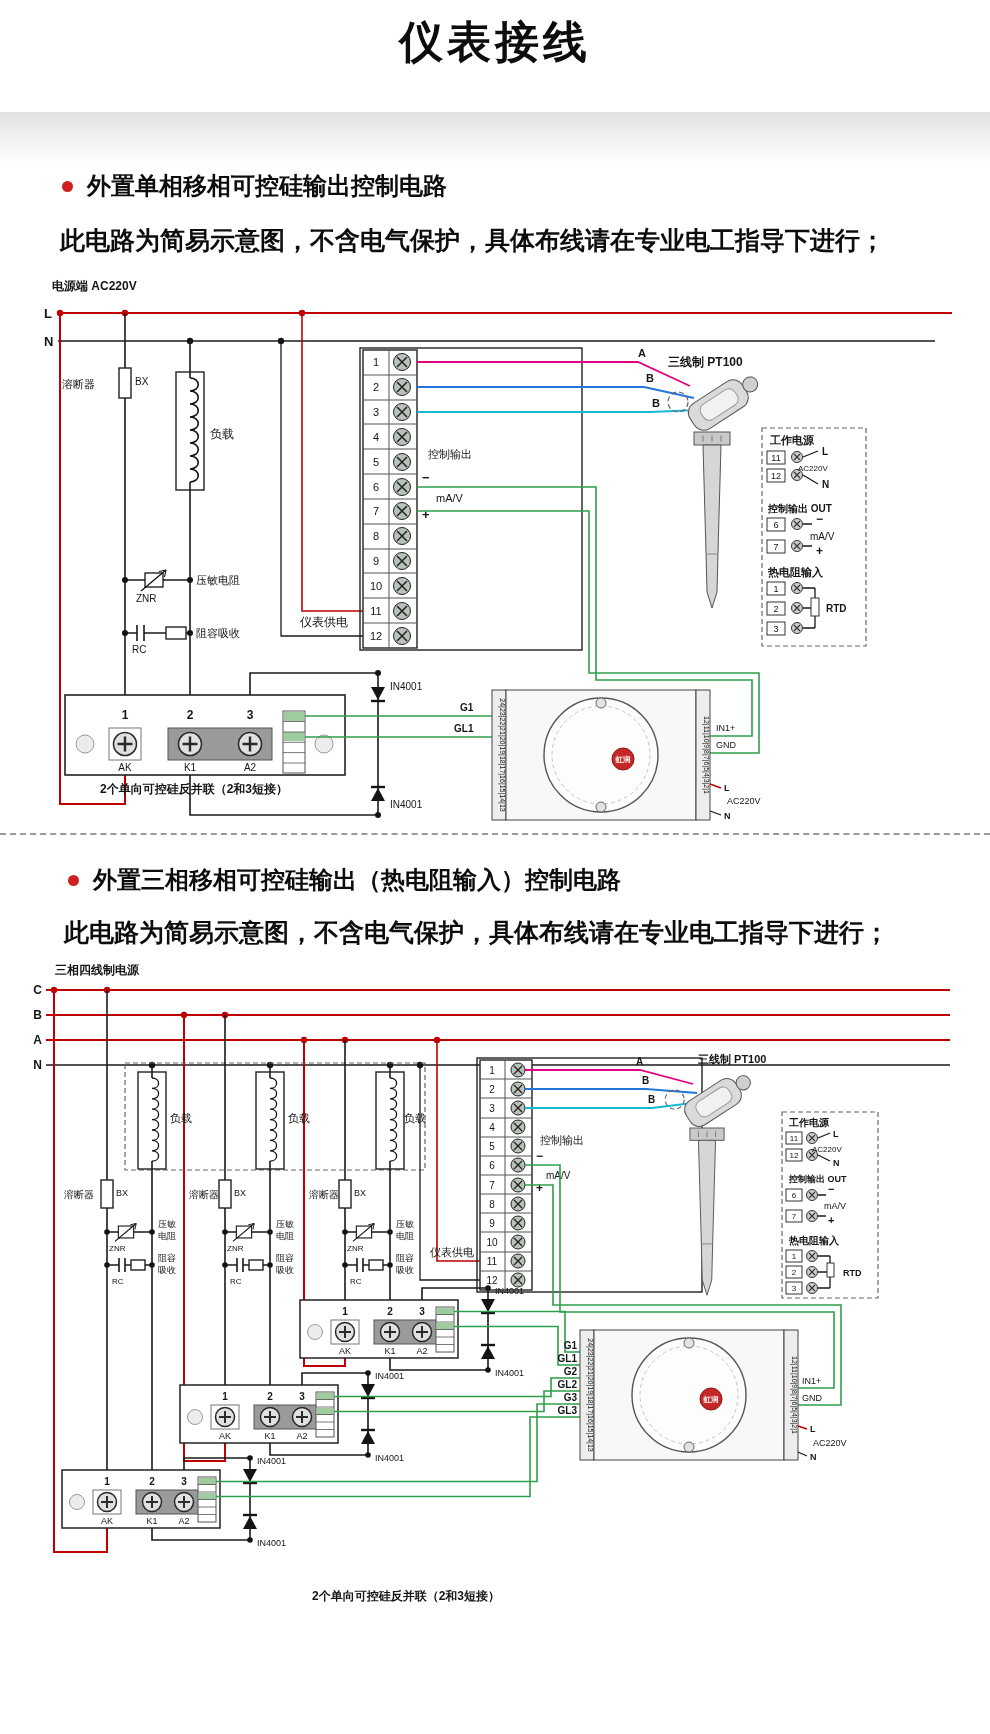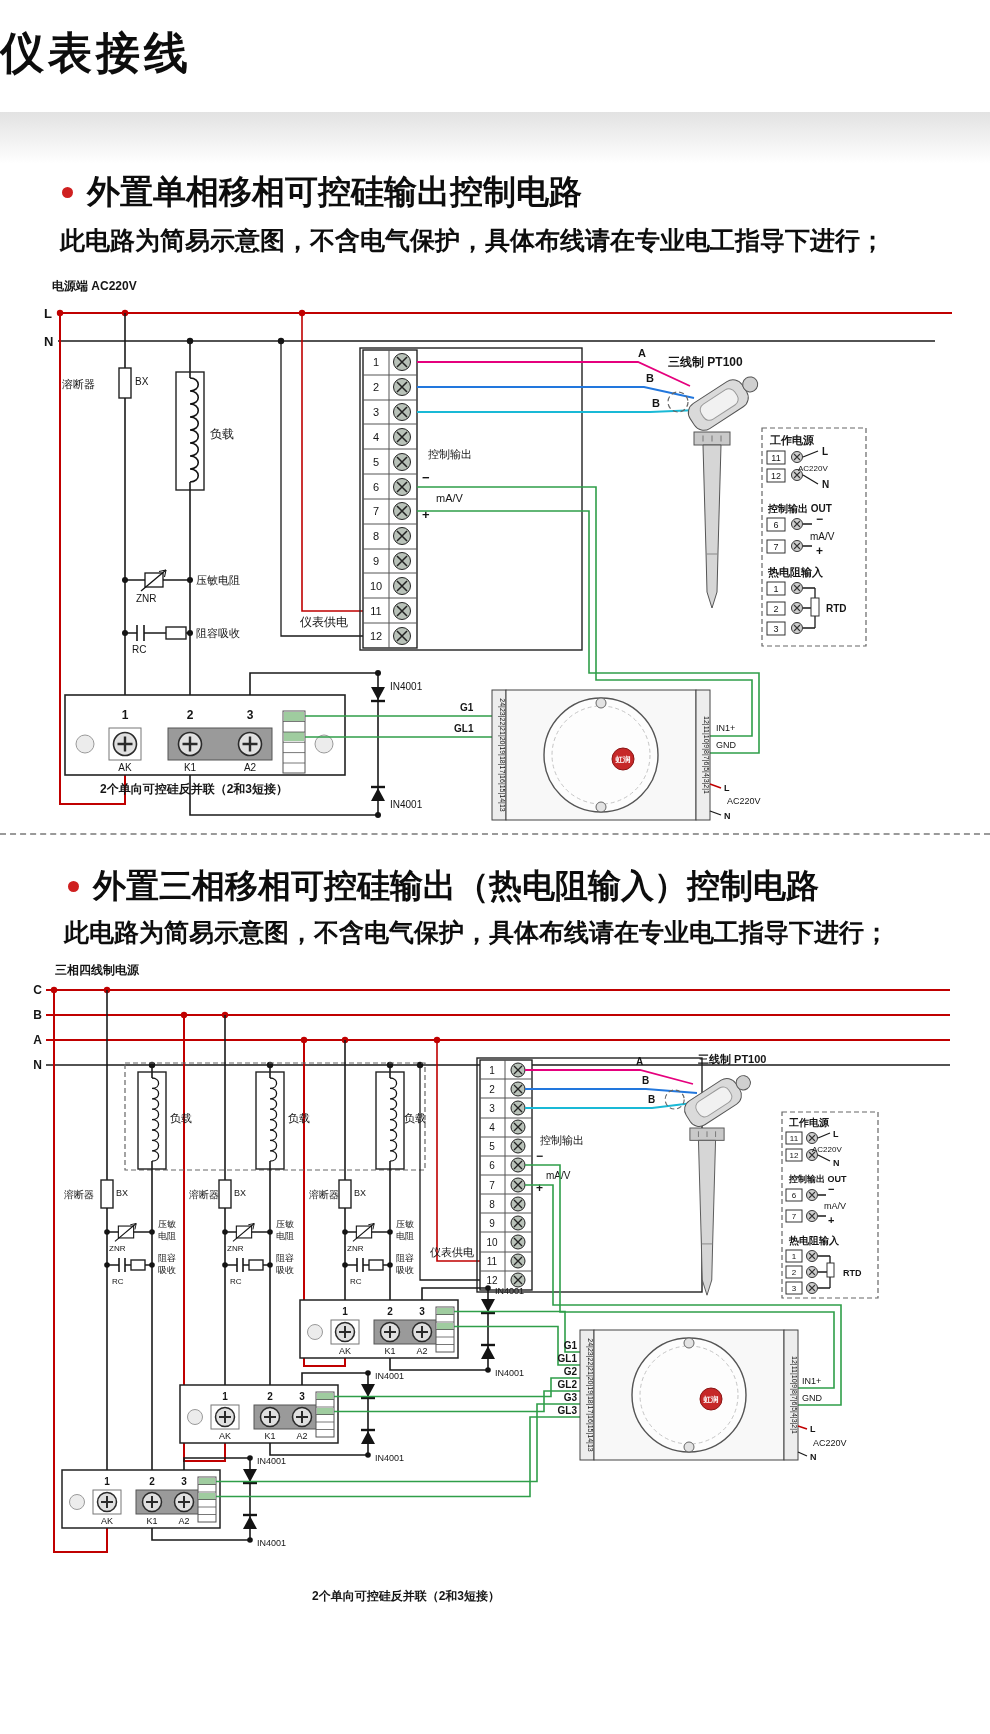--- a/index.html
+++ b/index.html
@@ -1,22 +1,22 @@
 <!DOCTYPE html>
 <html><head>
 <meta charset="utf-8">
 <style>
 *{margin:0;padding:0;box-sizing:border-box}
 html,body{background:#fff}
 body{width:990px;height:1734px;position:relative;font-family:"Liberation Sans",sans-serif;color:#111;overflow:hidden}
-.header{position:absolute;top:0;left:0;width:990px;height:124px;background:#fff;padding-top:24px}
+.header{position:absolute;top:0;left:0;width:990px;height:124px;background:#fff;text-align:center;padding-top:13px}
 .header h1{font-size:44px;font-weight:bold;letter-spacing:4px;color:#0d0d0d}
 .header .sub{font-size:17px;color:#222;margin-top:0}
 .band{position:absolute;top:112px;left:0;width:990px;height:52px;background:linear-gradient(#e2e2e2,#ffffff)}
-.sec-title{position:absolute;font-size:33px;font-weight:bold;display:flex;align-items:center;gap:14px;color:#0d0d0d}
+.sec-title{position:absolute;font-size:24px;font-weight:bold;display:flex;align-items:center;gap:14px;color:#0d0d0d}
 .bullet{width:11px;height:11px;border-radius:50%;background:#cf2020;display:inline-block;flex:0 0 auto}
 .note{position:absolute;font-size:25px;font-weight:bold;color:#0d0d0d}
 .divider{position:absolute;top:833px;left:0;width:990px;border-top:2px dashed #9a9a9a}
 svg{position:absolute}
 svg text{font-family:"Liberation Sans",sans-serif;fill:#151515}
 .d1{top:270px;left:40px}
 .d2{top:960px;left:0}
 .fs7{font-size:7px}.fs8{font-size:8px}.fs9{font-size:9px}.fs10{font-size:10px}.fs11{font-size:11px}.fs12{font-size:12px}.fs13{font-size:13px}
 .b{font-weight:bold}.mid{text-anchor:middle}.end{text-anchor:end}
 .wk{stroke:#1a1a1a;stroke-width:1.6;fill:none}

